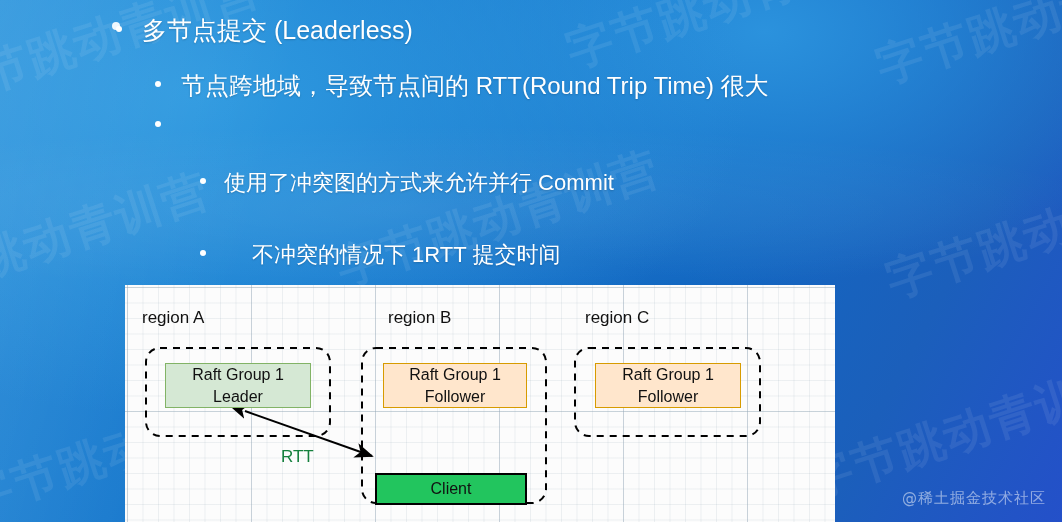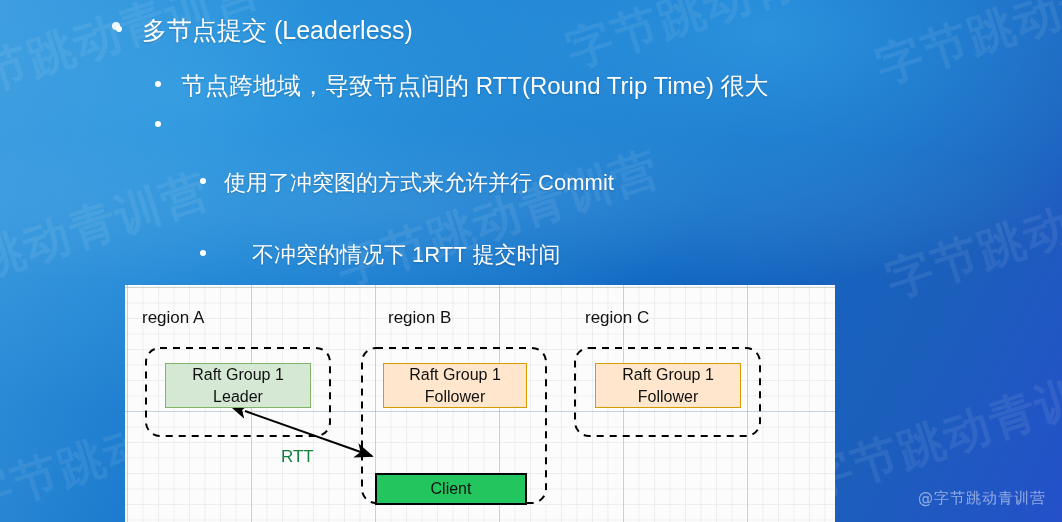--- a/index.html
+++ b/index.html
@@ -239,14 +239,14 @@
           <span>Raft Group 1</span>
           <span>Follower</span>
         </div>
         <div class="node-box node-white" style="left: 250px; top: 155px; width: 152px; height: 32px;">
           <span>Client</span>
         </div>
       </div>
     <div class="rtt-label" id="rtt-label" style="left: 156px; top: 162px;">RTT</div>
   </div>
 
-  <div class="corner-wm">@字节跳动青训营</div>
+  <div class="corner-wm">@稀土掘金技术社区</div>
 </div>
 
 </body></html>

